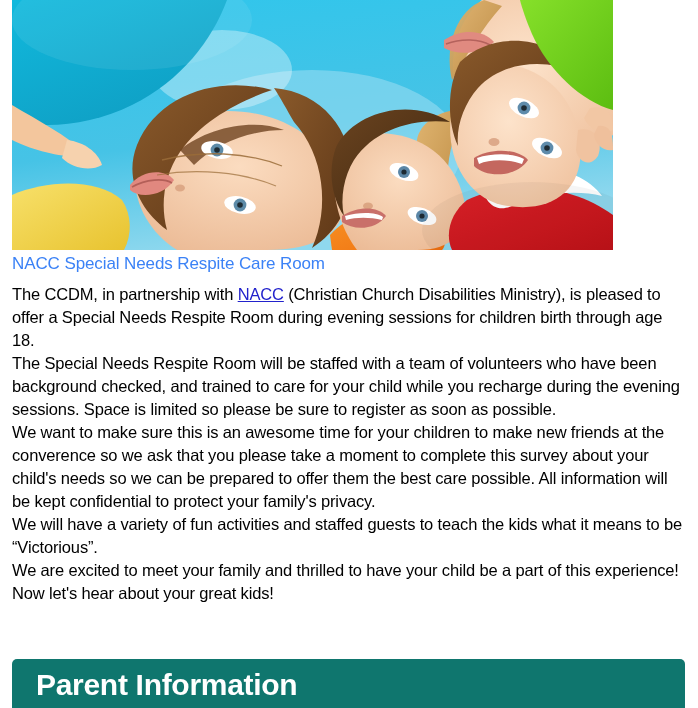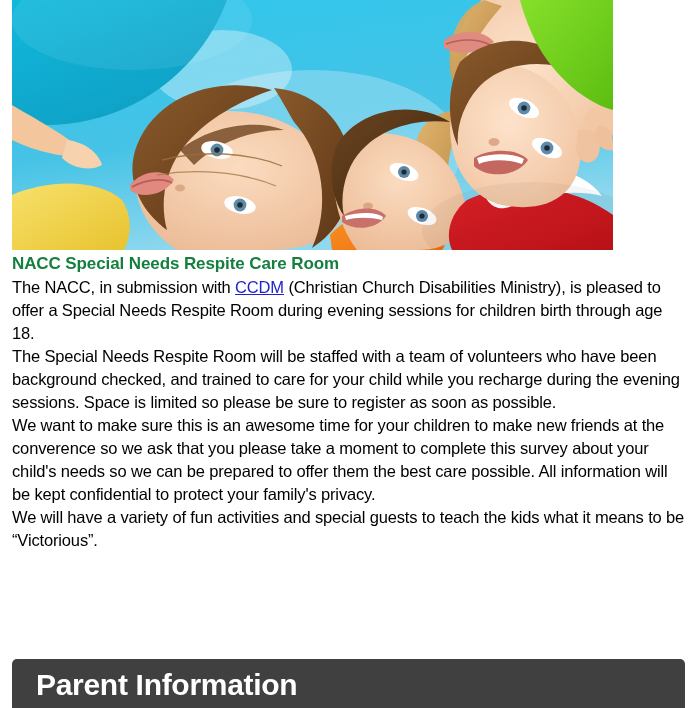--- a/index.html
+++ b/index.html
@@ -39,25 +39,25 @@
   
   .content {
     position: absolute;
     left: 12px;
     top: 253px;
     width: 674px;
   }
 
   .section-heading {
     font-size: 17px;
-    font-weight: bold;
+    font-weight: normal;
     line-height: 22px;
     letter-spacing: -0.1px;
-    margin: 0 0 1px 0;
-    color: #15803d;
+    margin: 0 0 8px 0;
+    color: #3b82f6;
   }
 
   .para {
     font-size: 16.5px;
     line-height: 23px;
     margin: 0;
     color: #000000;
     letter-spacing: -0.15px;
   }
 
@@ -67,21 +67,21 @@
     cursor: pointer;
   }
 
   
   .section-banner {
     position: absolute;
     left: 12px;
     top: 659px;
     width: 673px;
     height: 49px;
-    background: #404040;
+    background: #0f766e;
     border-radius: 5px 5px 0 0;
     box-sizing: border-box;
   }
   .section-banner-title {
     position: absolute;
     left: 24px;
     top: 8px;
     font-size: 30px;
     font-weight: bold;
     color: #ffffff;
@@ -228,28 +228,29 @@
 
       <ellipse cx="120" cy="20" rx="120" ry="50" fill="#ffffff" opacity="0.08"></ellipse>
       <ellipse cx="520" cy="230" rx="110" ry="48" fill="#000000" opacity="0.04"></ellipse>
     </svg>
   </div>
 
   <div class="content">
 
     <h2 class="section-heading">NACC Special Needs Respite Care Room</h2>
 
-    <p class="para"><span>The NACC, in submission with </span><a class="link" href="#">CCDM</a><span> (Christian Church Disabilities Ministry), is pleased to offer a Special Needs Respite Room during evening sessions for children birth through age 18.</span></p>
+    <p class="para"><span>The CCDM, in partnership with </span><a class="link" href="#">NACC</a><span> (Christian Church Disabilities Ministry), is pleased to offer a Special Needs Respite Room during evening sessions for children birth through age 18.</span></p>
 
     <p class="para">The Special Needs Respite Room will be staffed with a team of volunteers who have been background checked, and trained to care for your child while you recharge during the evening sessions. Space is limited so please be sure to register as soon as possible.</p>
 
     <p class="para">We want to make sure this is an awesome time for your children to make new friends at the converence so we ask that you please take a moment to complete this survey about your child's needs so we can be prepared to offer them the best care possible.  All information will be kept confidential to protect your family's privacy.</p>
 
-    <p class="para">We will have a variety of fun activities and special guests to teach the kids what it means to be “Victorious”.</p>
-
-
+    <p class="para">We will have a variety of fun activities and staffed guests to teach the kids what it means to be “Victorious”.</p>
+
+
+    <p class="para">We are excited to meet your family and thrilled to have your child be a part of this experience! Now let's hear about your great kids!</p>
   </div>
 
   <div class="section-banner">
     <div class="section-banner-title">Parent Information</div>
   </div>
 
 </div>
 
 </body></html>

